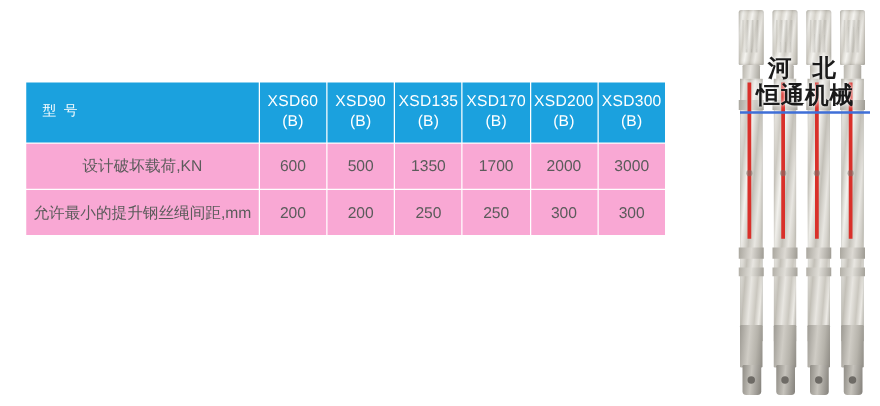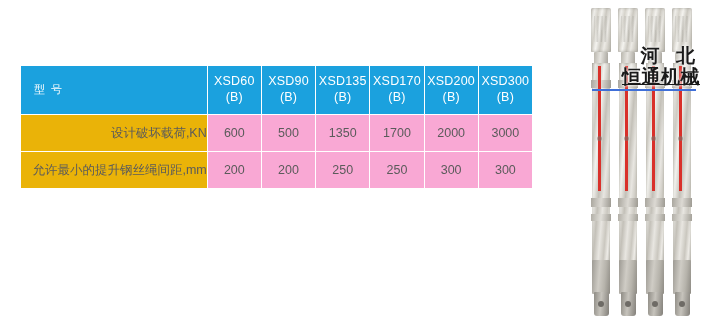--- a/index.html
+++ b/index.html
@@ -57,25 +57,25 @@
     font-size: 11px;
     letter-spacing: 1.5px;
   }
   .hdr-cell .code-line {
     display: block;
     text-align: center;
   }
 
   
   .row-label {
-    background: #eab308;
+    background: #f9a8d4;
     color: #5B5B5B;
     height: 36px;
     font-size: 12.5px;
-    text-align: right;
+    text-align: center;
     padding-left: 13px;
     vertical-align: middle;
     white-space: nowrap;
   }
   .row-value {
     background: #f9a8d4;
     color: #5B5B5B;
     height: 36px;
     font-size: 12.5px;
     text-align: center;
@@ -240,41 +240,40 @@
     border-radius: 50%;
     background: rgba(120,117,110,0.55);
   }
 
   
   .watermark {
     position: absolute;
     left: 588px;
     top: 46px;
     width: 112px;
-    text-align: right;
+    text-align: center;
     pointer-events: none;
   }
   .wm-line1 {
     font-family: "DejaVu Sans", "Liberation Sans", sans-serif;
     font-size: 19px;
     font-weight: bold;
     color: #1a1a1a;
     letter-spacing: 5px;
     line-height: 1.05;
     text-shadow: 0 0 2px rgba(255,255,255,0.95), 0 0 4px rgba(255,255,255,0.8);
   }
   .wm-line2 {
     font-family: "DejaVu Sans", "Liberation Sans", sans-serif;
     font-size: 19px;
     font-weight: bold;
     color: #1a1a1a;
     letter-spacing: 0.5px;
     line-height: 1.1;
     text-shadow: 0 0 2px rgba(255,255,255,0.95), 0 0 4px rgba(255,255,255,0.8);
-    text-decoration: underline;
   }
   .wm-rule {
     margin: 2px auto 0 auto;
     width: 104px;
     height: 2px;
     background: #3f6fd8;
   }
 </style>
 </head>
 <body>

